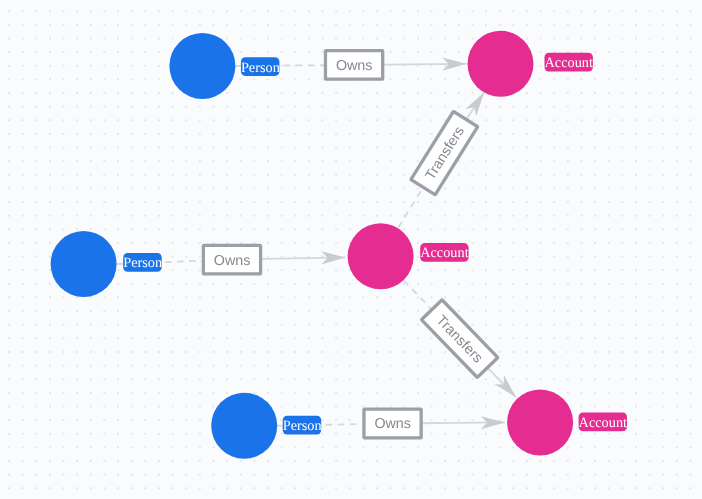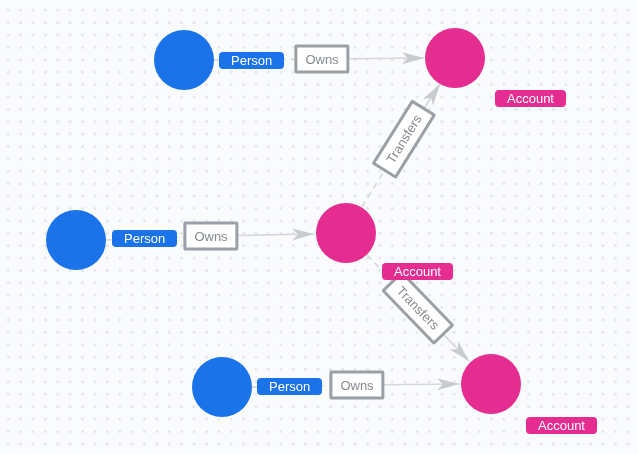--- a/index.html
+++ b/index.html
@@ -21,25 +21,26 @@
   .node {
     position:absolute; width:60px; height:60px; border-radius:50%;
     z-index:2; cursor:pointer;
   }
   .node.person  { background: var(--person, #1a73e8); }
   .node.account { background: var(--account, #e52c90); }
 
   .pill {
     position:absolute; z-index:3;
     color:#ffffff; font-size:13px; line-height:17px;
-    padding:0 12px; border-radius:4px; white-space:nowrap;
+    padding:0 0; border-radius:4px; white-space:nowrap;
     cursor:pointer;
+    font-family:Liberation Serif, serif;
   }
   .pill.person  { background: var(--person, #1a73e8); }
-  .pill.account { background: var(--account, #e52c90); margin-top: 42px; }
+  .pill.account { background: var(--account, #e52c90); }
 
   .rel {
     position:absolute; z-index:2;
     background:#ffffff;
     border:3px solid var(--label-border, #9aa0a6);
     color: var(--label-text, #84898f);
     font-size:13px; line-height:13px;
     padding:5px 8px; border-radius:2px;
     white-space:nowrap; cursor:pointer;
     transform: translate(-50%,-50%);

